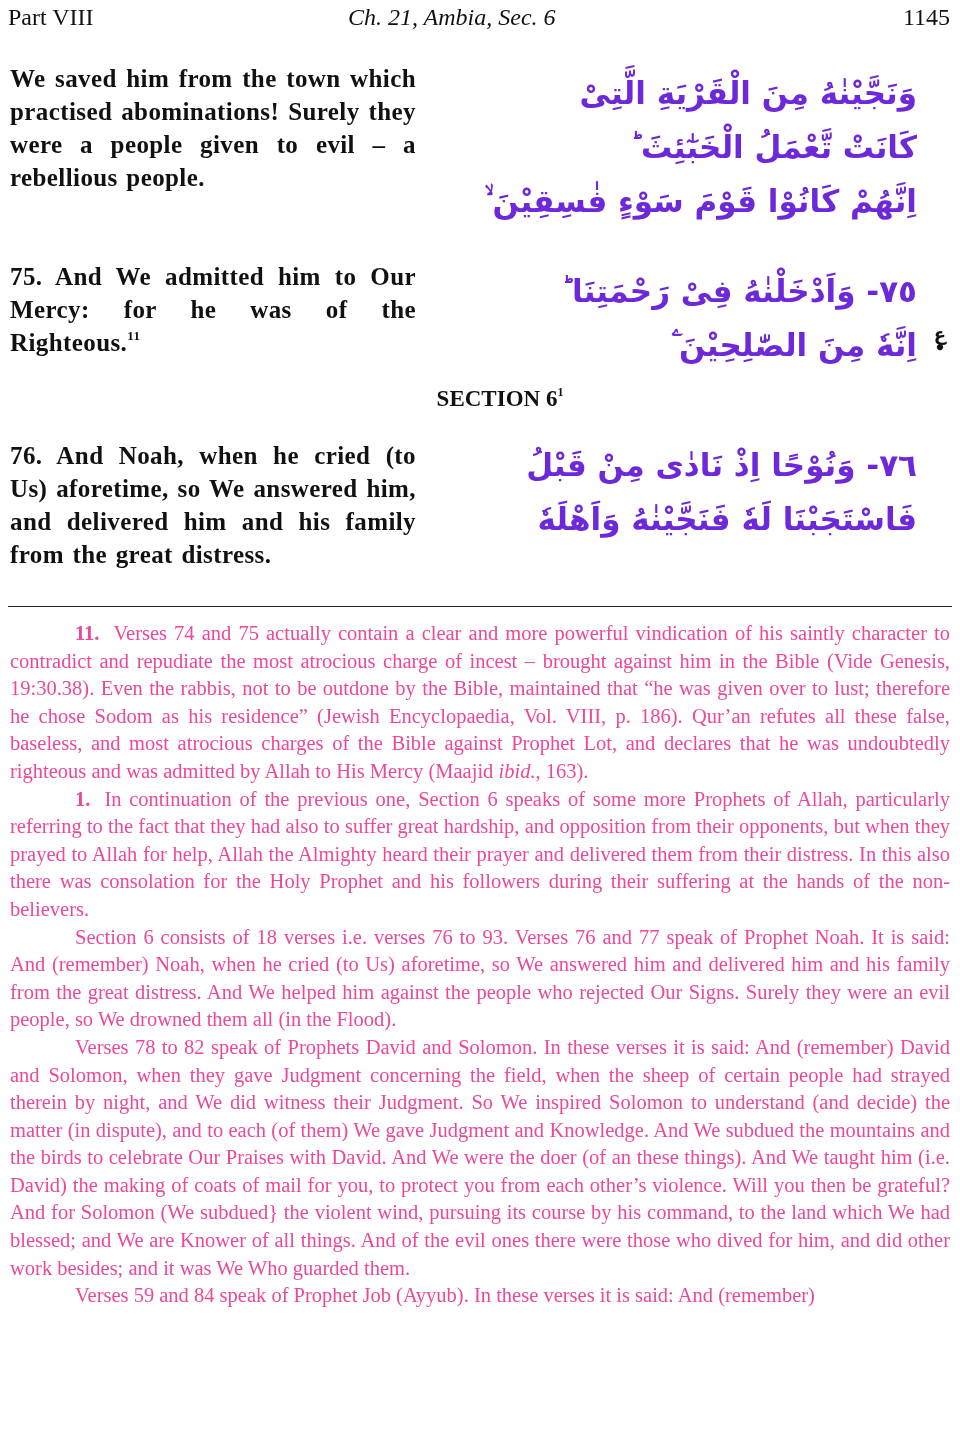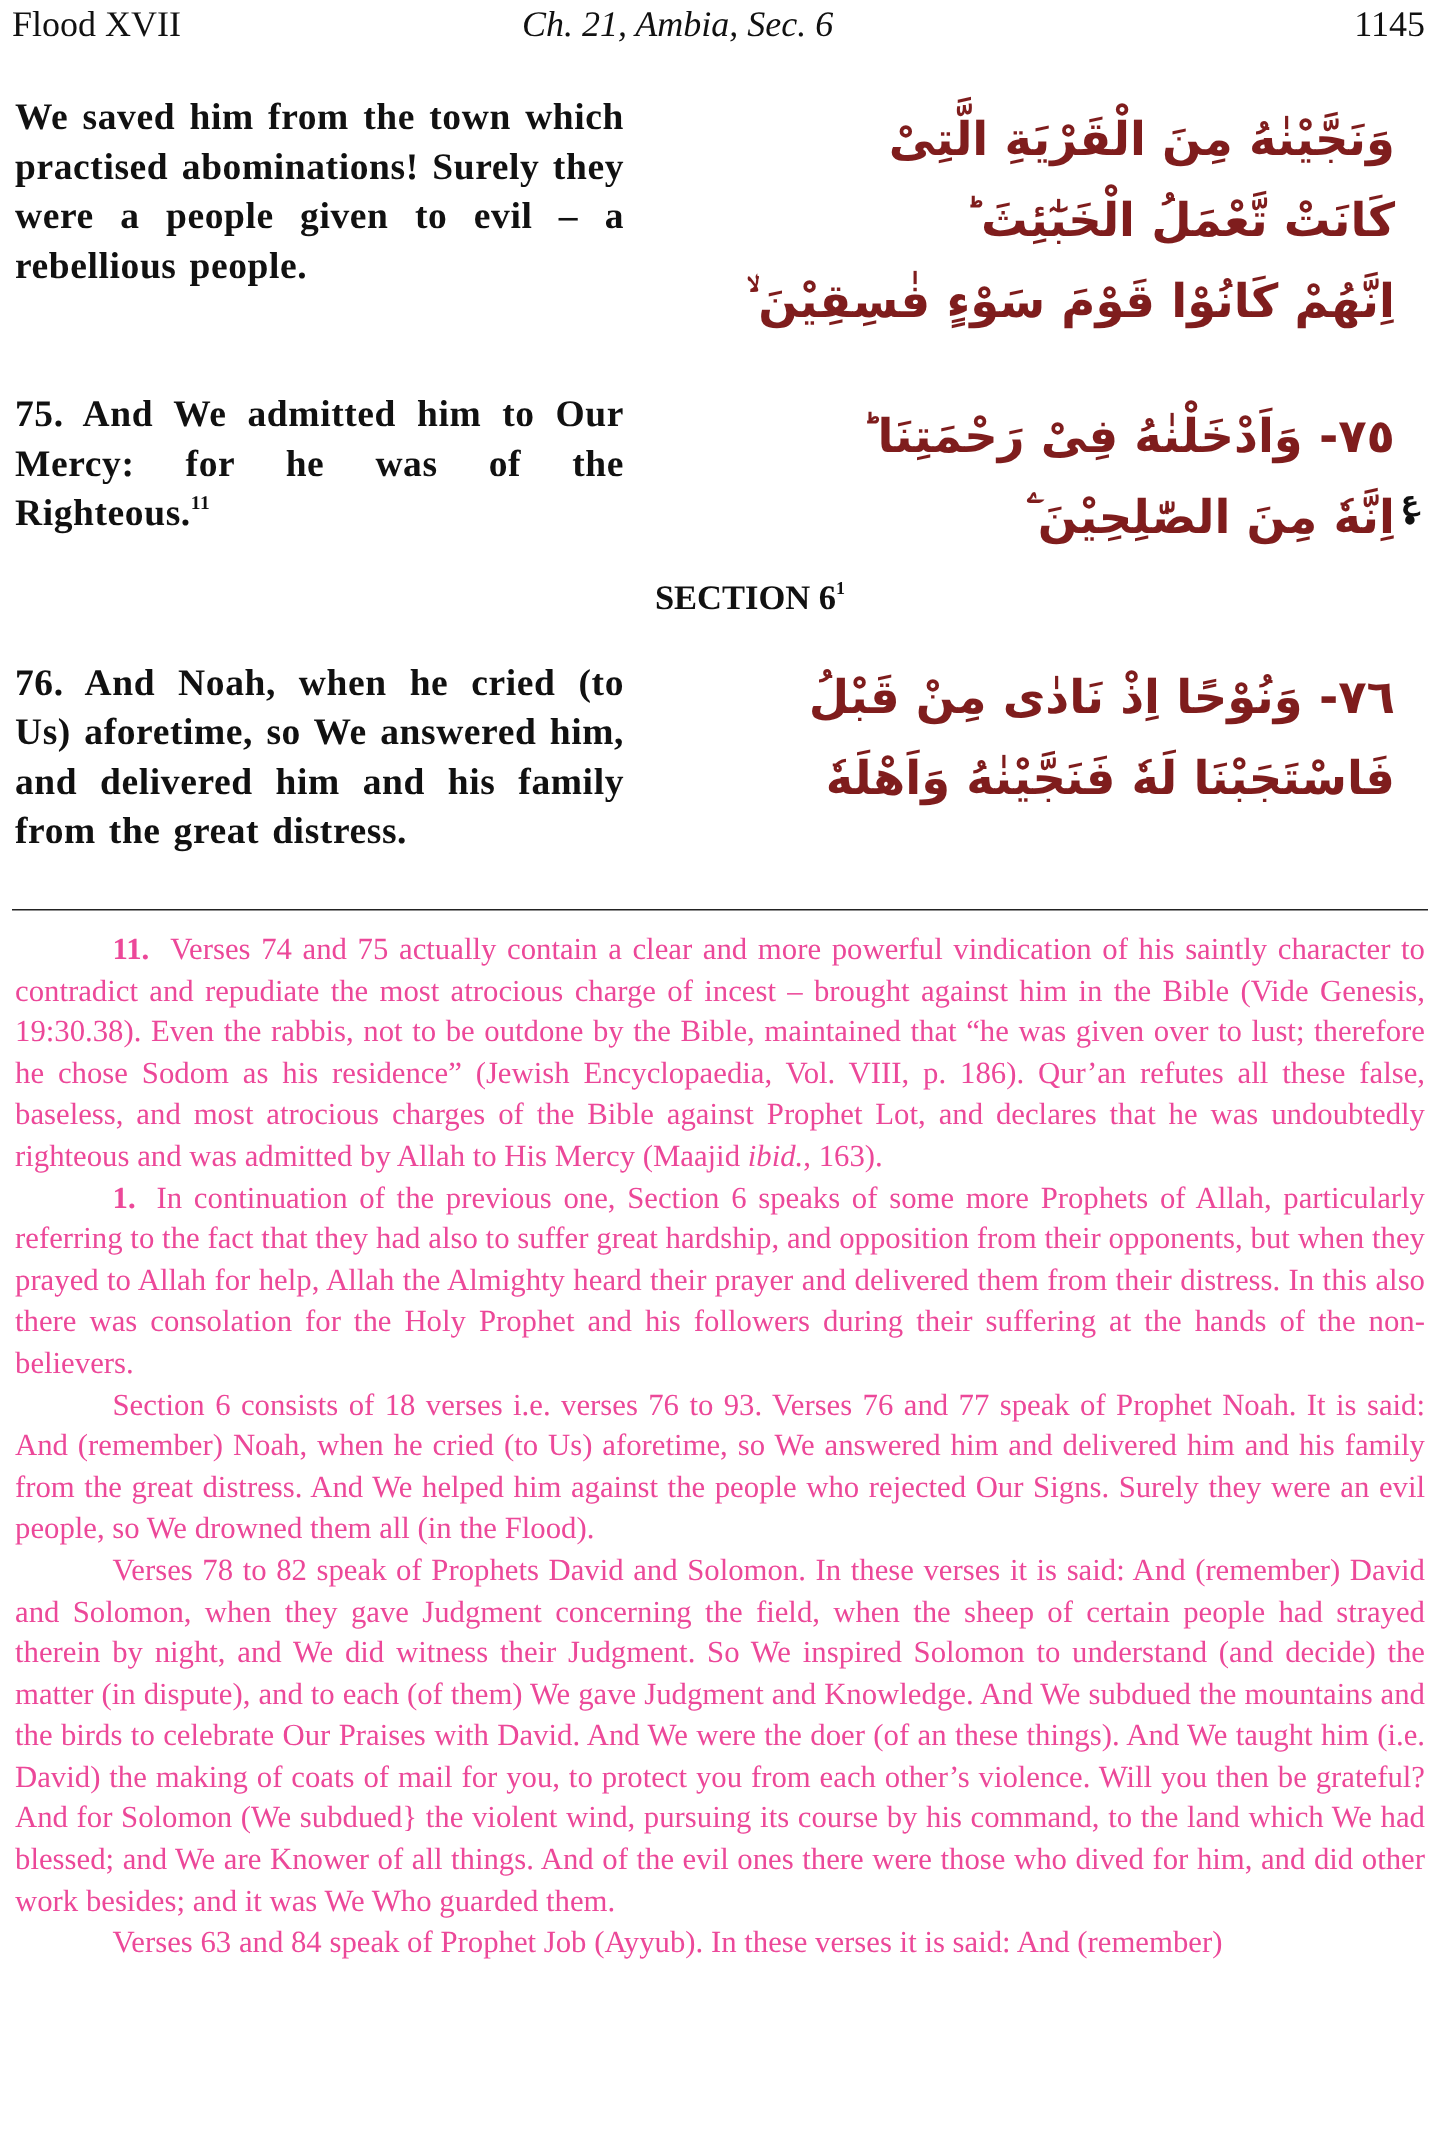--- a/index.html
+++ b/index.html
@@ -19,23 +19,23 @@
       position: absolute; left: 10px; width: 406px;
       font-weight: bold; font-size: 25px; line-height: 33px;
       text-align: justify; letter-spacing: 0.4px; word-spacing: 2px;
     }
     .verse-en sup { font-size: 13px; vertical-align: 11px; line-height: 0; }
     .v1 { top: 62px; }
     .v2 { top: 260px; }
     .v3 { top: 439px; }
 
     .verse-ar {
-      position: absolute; right: 30px; direction: rtl; text-align: right;
+      position: absolute; right: 43px; direction: rtl; text-align: right;
       font-family: "DejaVu Sans", sans-serif; font-weight: bold;
-      font-size: 31px; line-height: 54px; color: #7f1d1d;
+      font-size: 31px; line-height: 54px; color: #6d28d9;
     }
     .a1 { top: 66px; width: 420px; }
     .a2 { top: 264px; width: 420px; }
     .a3 { top: 438px; width: 420px; }
     .ar-line { display: block; white-space: nowrap; }
 
     .ruku-mark {
       position: absolute; left: 928px; top: 328px; width: 24px;
       font-family: "DejaVu Sans", sans-serif; font-size: 18px; line-height: 13px;
       text-align: center; font-weight: bold;
@@ -58,21 +58,21 @@
       font-family: "Liberation Serif", serif; color: #ec4899;
     }
     .notes p { margin: 0; text-indent: 65px; }
     .notes .num { font-weight: bold; margin-right: 14px; }
     .notes i { font-style: italic; }
   </style>
 </head>
 <body>
 
 <div class="header">
-  <span class="part">Flood XVII</span>
+  <span class="part">Part VIII</span>
   <span class="chapter">Ch. 21, Ambia, Sec. 6</span>
   <span class="pageno">1145</span>
 </div>
 
 <div class="verse-en v1">
   <span>We saved him from the town which practised abominations! Surely they were a people given to evil – a rebellious people.</span>
 </div>
 <div class="verse-ar a1">
   <span class="ar-line">وَنَجَّيْنٰهُ مِنَ الْقَرْيَةِ الَّتِىْ</span>
   <span class="ar-line">كَانَتْ تَّعْمَلُ الْخَبٰٓئِثَ ؕ</span>
@@ -112,15 +112,15 @@
   <p>
     <span class="num">1.</span><span>In continuation of the previous one, Section 6 speaks of some more Prophets of Allah, particularly referring to the fact that they had also to suffer great hardship, and opposition from their opponents, but when they prayed to Allah for help, Allah the Almighty heard their prayer and delivered them from their distress. In this also there was consolation for the Holy Prophet and his followers during their suffering at the hands of the non-believers.</span>
   </p>
   <p>
     <span>Section 6 consists of 18 verses i.e. verses 76 to 93. Verses 76 and 77 speak of Prophet Noah. It is said: And (remember) Noah, when he cried (to Us) aforetime, so We answered him and delivered him and his family from the great distress. And We helped him against the people who rejected Our Signs. Surely they were an evil people, so We drowned them all (in the Flood).</span>
   </p>
   <p>
     <span>Verses 78 to 82 speak of Prophets David and Solomon. In these verses it is said: And (remember) David and Solomon, when they gave Judgment concerning the field, when the sheep of certain people had strayed therein by night, and We did witness their Judgment. So We inspired Solomon to understand (and decide) the matter (in dispute), and to each (of them) We gave Judgment and Knowledge. And We subdued the mountains and the birds to celebrate Our Praises with David. And We were the doer (of an these things). And We taught him (i.e. David) the making of coats of mail for you, to protect you from each other’s violence. Will you then be grateful? And for Solomon (We subdued} the violent wind, pursuing its course by his command, to the land which We had blessed; and We are Knower of all things. And of the evil ones there were those who dived for him, and did other work besides; and it was We Who guarded them.</span>
   </p>
   <p>
-    <span>Verses 63 and 84 speak of Prophet Job (Ayyub). In these verses it is said: And (remember)</span>
+    <span>Verses 59 and 84 speak of Prophet Job (Ayyub). In these verses it is said: And (remember)</span>
   </p>
 </div>
 
 </body></html>

